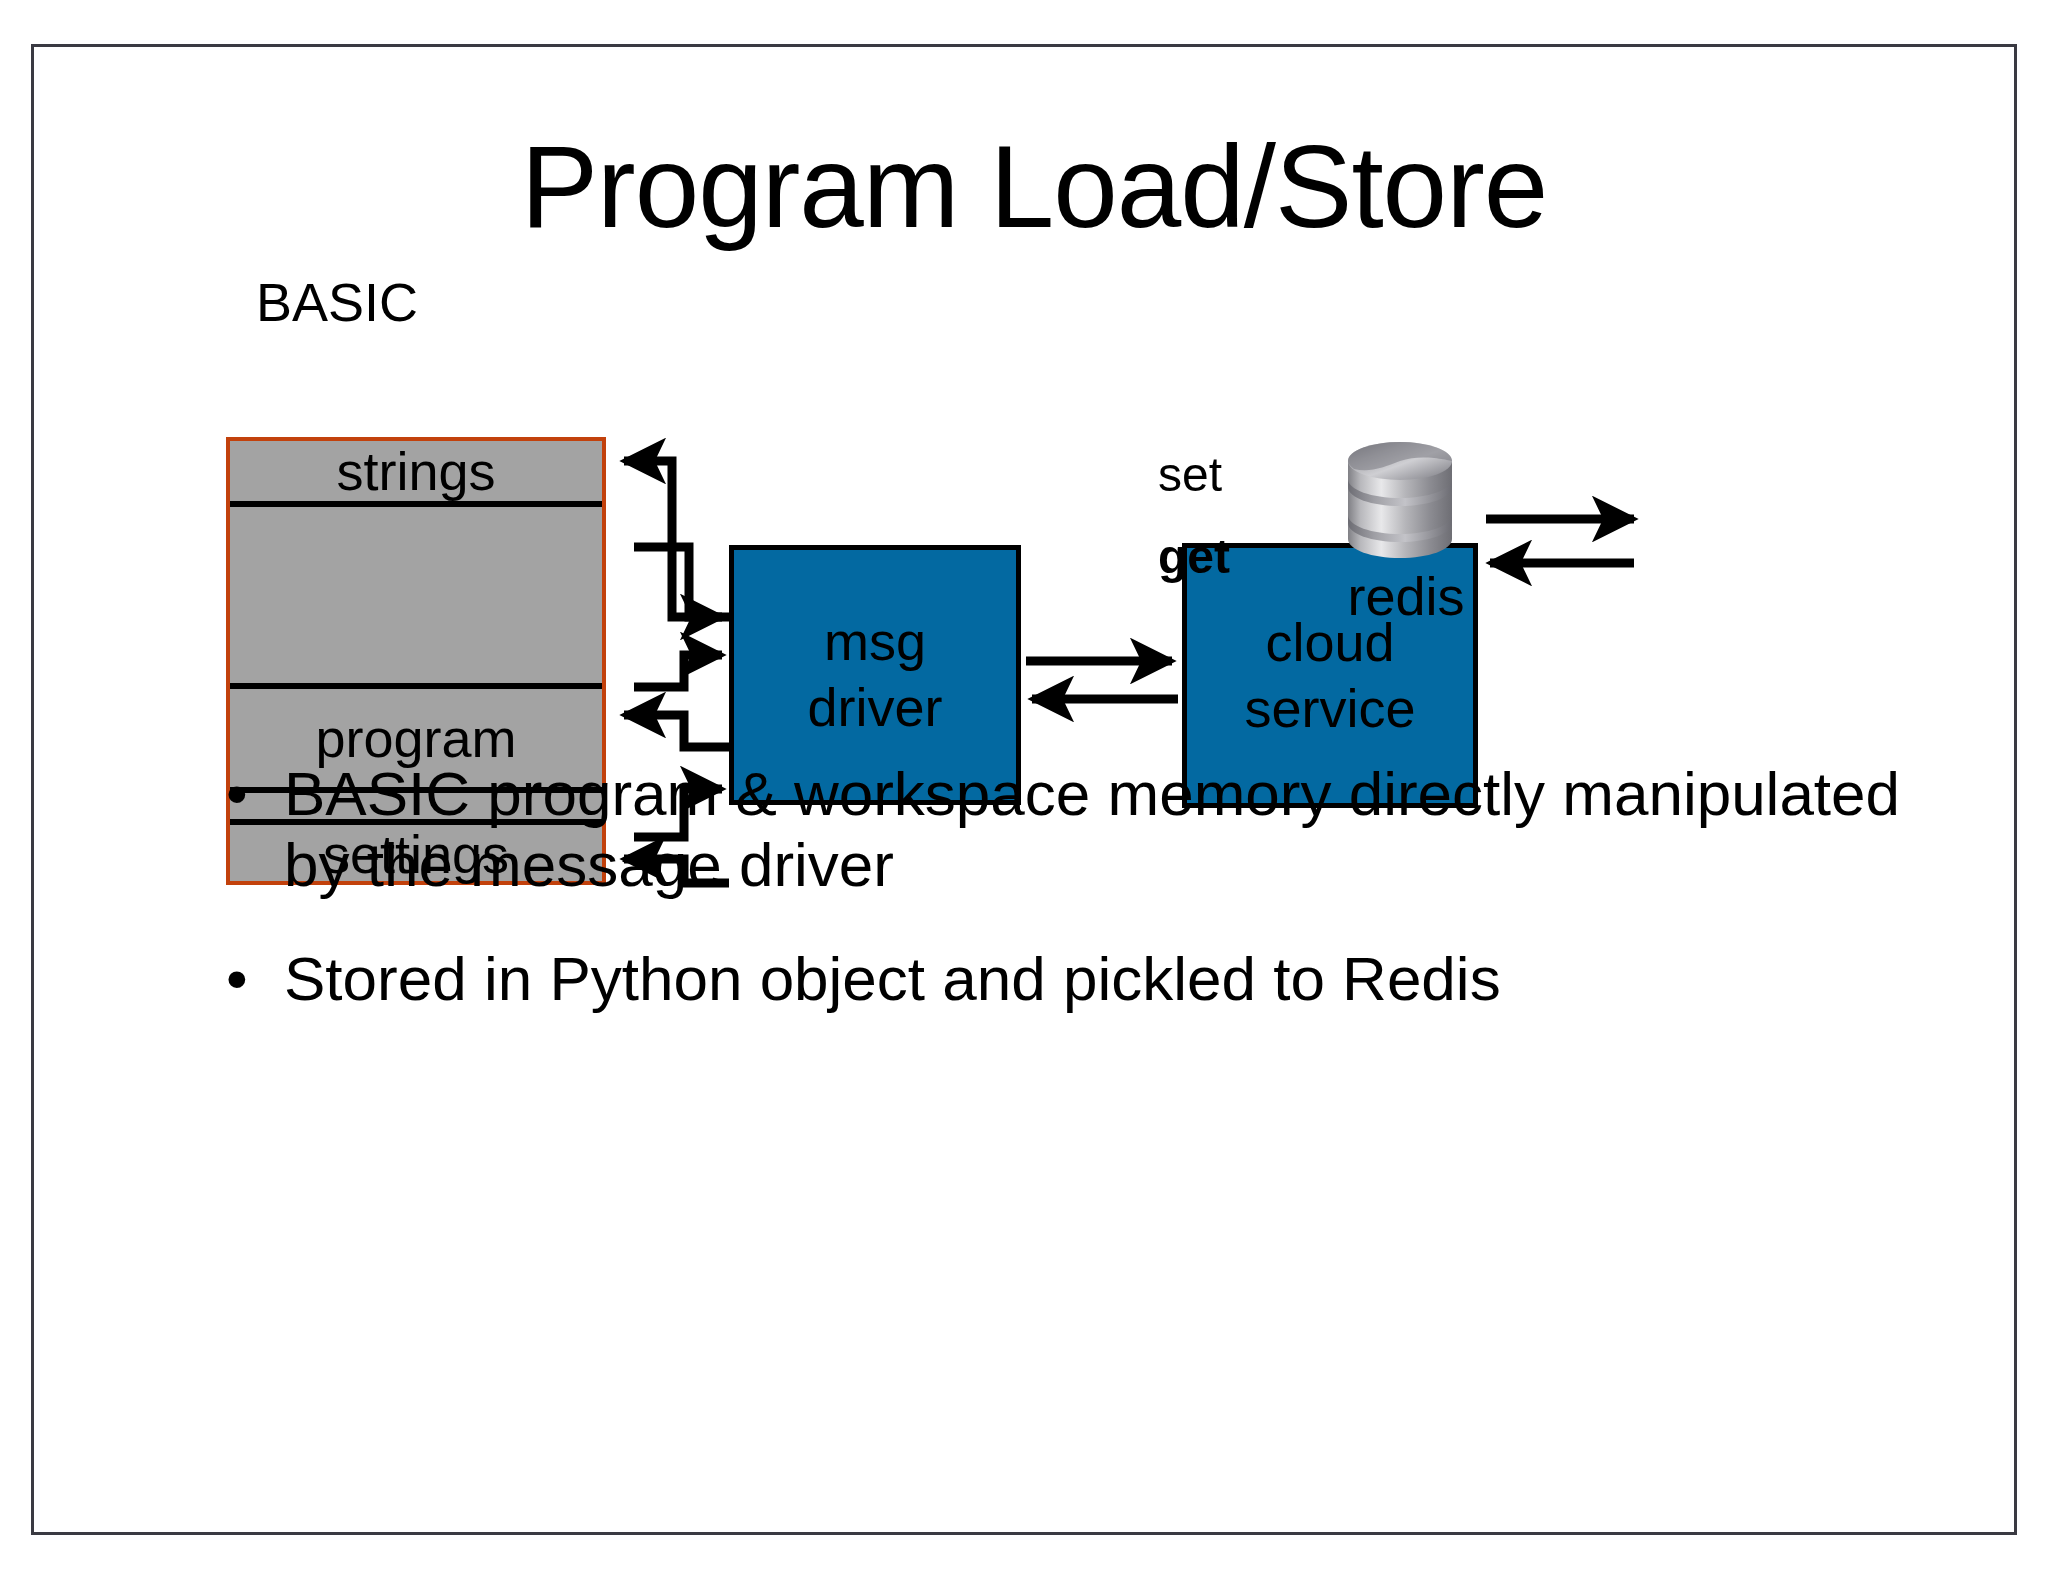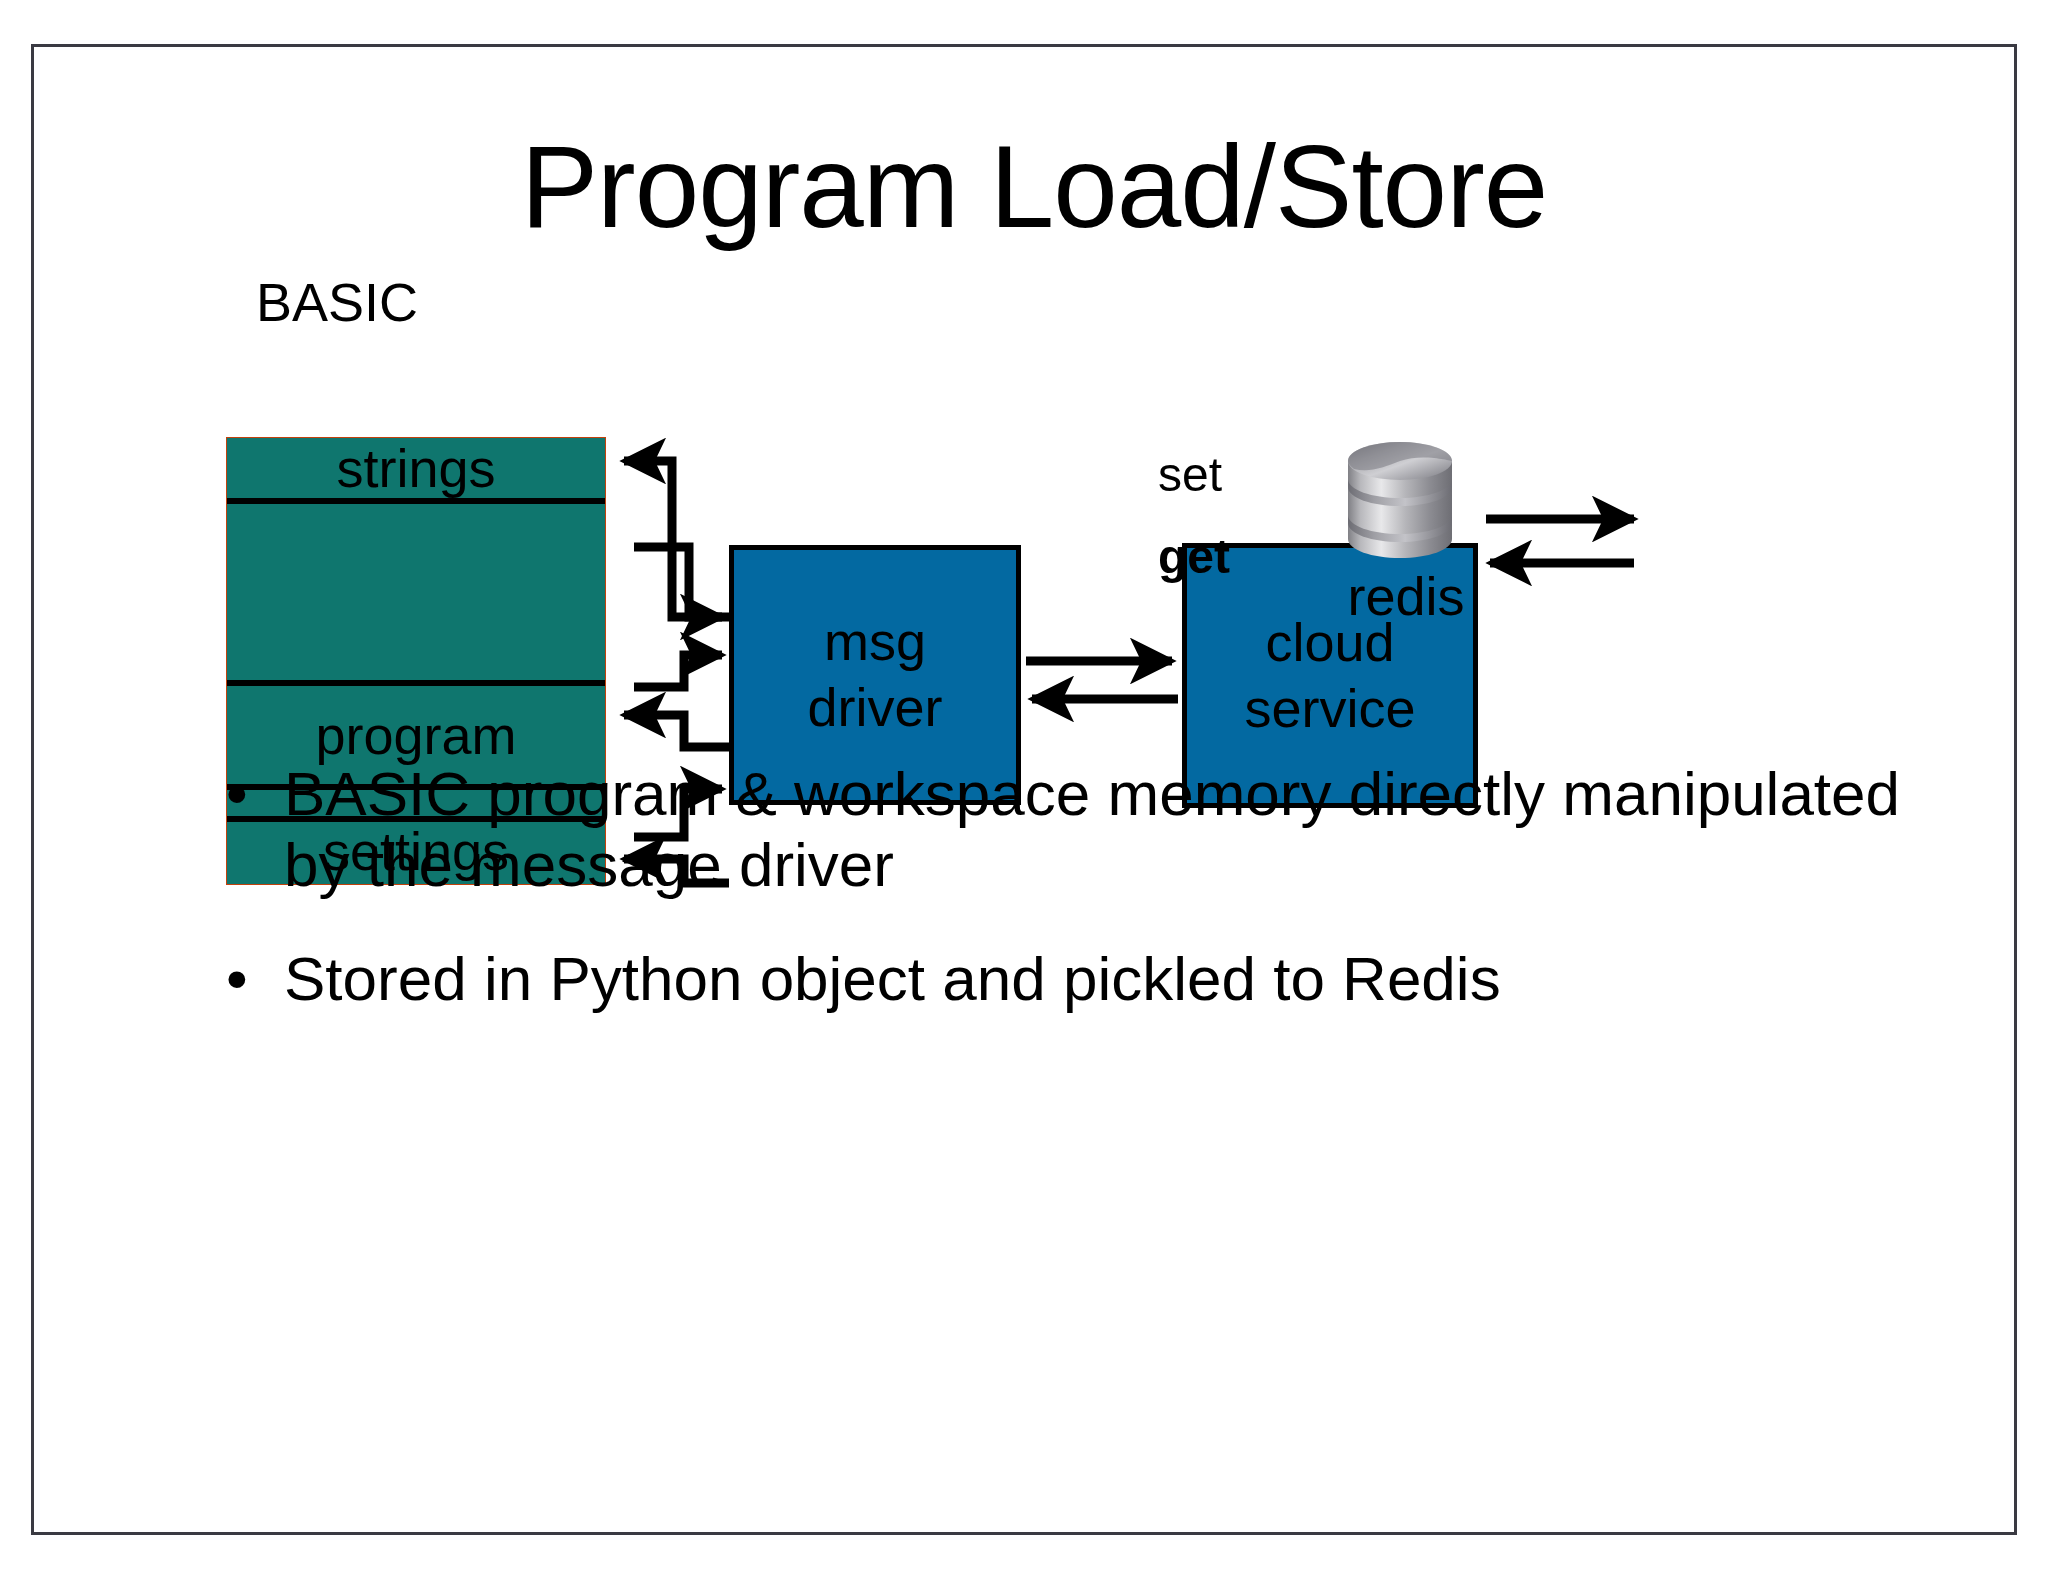--- a/index.html
+++ b/index.html
@@ -53,23 +53,23 @@
     white-space: nowrap;
   }
 
   
   #memory-column {
     position: absolute;
     left: 192px;
     top: 390px;
     width: 380px;
     height: 448px;
-    border: 1px solid #c2410c;
+    border: 4px solid #c2410c;
     box-sizing: border-box;
-    background: #0f766e;
+    background: #a3a3a3;
   }
   .mem-seg {
     position: absolute;
     left: 0;
     width: 100%;
     box-sizing: border-box;
     display: flex;
     align-items: center;
     justify-content: center;
     font-size: 54px;

